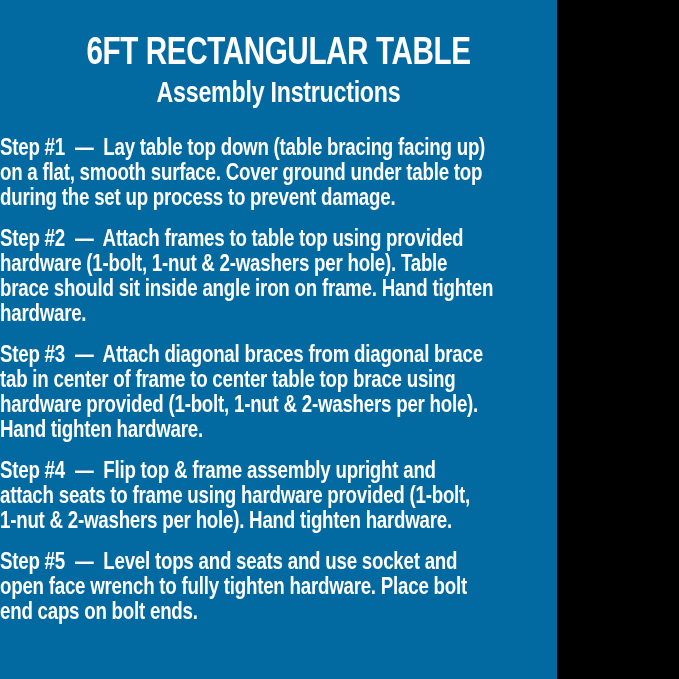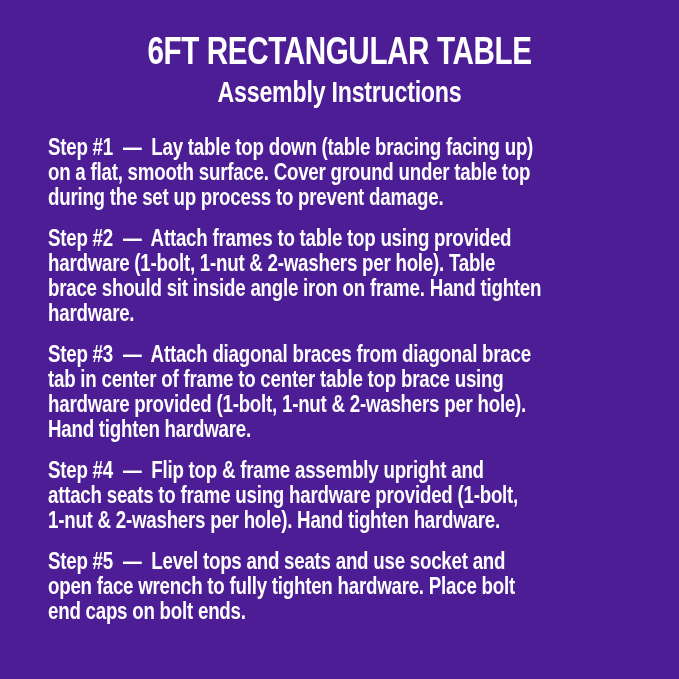--- a/index.html
+++ b/index.html
@@ -2,23 +2,23 @@
 <html><head>
 <meta charset="utf-8">
 <style>
   html, body {
     margin: 0;
     padding: 0;
     background: #000000;
   }
   .poster {
     position: relative;
-    width: 679px;
+    width: 557px;
     height: 679px;
-    background: #4c1d95;
+    background: #0369a1;
     color: #ffffff;
     font-family: "Liberation Sans", sans-serif;
     font-weight: 700;
     overflow: hidden;
     box-sizing: border-box;
     padding-top: 28px;
   }
   .title {
     margin: 0;
     text-align: center;
@@ -33,21 +33,20 @@
     margin: 0 0 24px 0;
     text-align: center;
     font-size: 29px;
     line-height: 36px;
     letter-spacing: -0.3px;
     transform: scaleX(0.80);
     transform-origin: 50% 0;
     white-space: pre;
   }
   .steps {
-    padding-left: 48px;
     padding-right: 8px;
   }
   .step {
     margin: 0 0 16px 0;
     font-size: 24px;
     line-height: 25px;
     letter-spacing: -0.3px;
     white-space: pre;
     transform: scaleX(0.78);
     transform-origin: 0 0;

